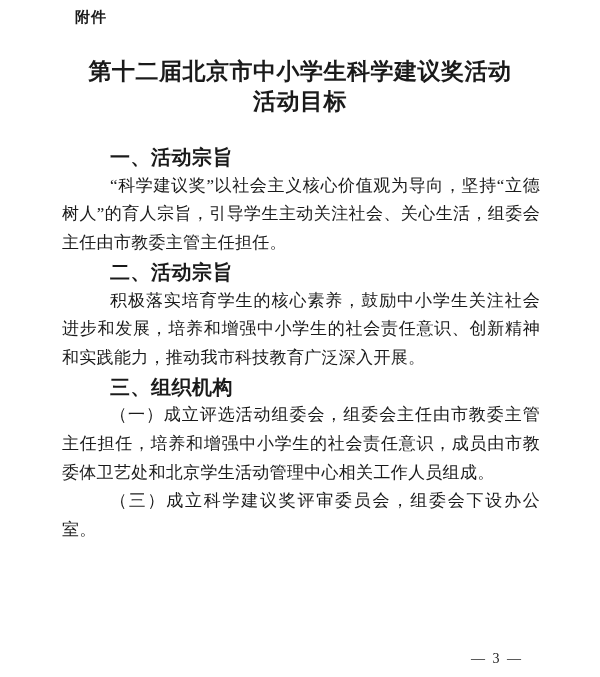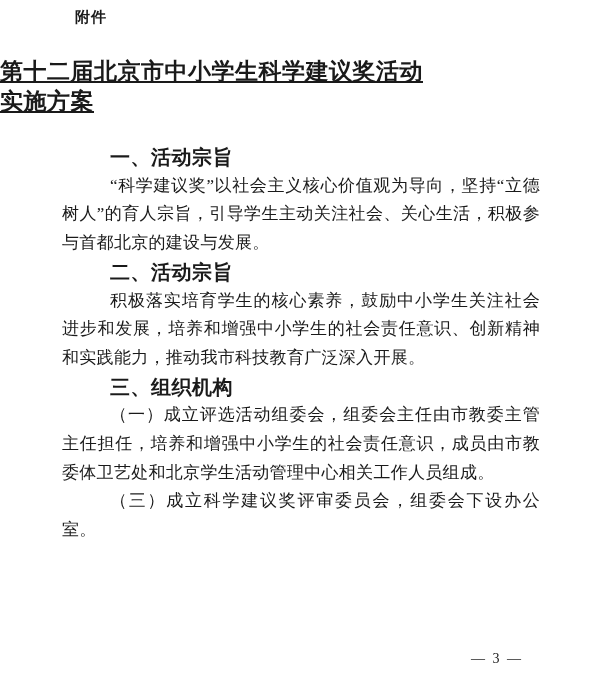--- a/index.html
+++ b/index.html
@@ -21,27 +21,26 @@
     font-family: "Liberation Sans", "DejaVu Sans", sans-serif;
     font-weight: bold;
     font-size: 15px;
     letter-spacing: 1px;
   }
   .title {
     position: absolute;
     top: 57px;
     left: 0;
     right: 0;
-    text-align: left;
+    text-align: center;
     font-family: "Liberation Serif", "DejaVu Serif", serif;
     font-weight: bold;
     font-size: 23px;
     line-height: 30px;
     letter-spacing: 0.5px;
-    text-decoration: underline;
   }
   .content {
     position: absolute;
     top: 143px;
     left: 62px;
     width: 478px;
   }
   .content h2 {
     font-family: "Liberation Sans", "DejaVu Sans", sans-serif;
     font-weight: bold;
@@ -70,27 +69,27 @@
 </style>
 </head>
 <body>
 
 <div class="page">
 
   <div class="attachment">附件</div>
 
   <div class="title">
     <div>第十二届北京市中小学生科学建议奖活动</div>
-    <div>实施方案</div>
+    <div>活动目标</div>
   </div>
 
   <div class="content">
 
     <h2>一、活动宗旨</h2>
-    <p>“科学建议奖”以社会主义核心价值观为导向，坚持“立德树人”的育人宗旨，引导学生主动关注社会、关心生活，积极参与首都北京的建设与发展。</p>
+    <p>“科学建议奖”以社会主义核心价值观为导向，坚持“立德树人”的育人宗旨，引导学生主动关注社会、关心生活，组委会主任由市教委主管主任担任。</p>
 
     <h2>二、活动宗旨</h2>
     <p>积极落实培育学生的核心素养，鼓励中小学生关注社会进步和发展，培养和增强中小学生的社会责任意识、创新精神和实践能力，推动我市科技教育广泛深入开展。</p>
 
     <h2>三、组织机构</h2>
     <p>（一）成立评选活动组委会，组委会主任由市教委主管主任担任，培养和增强中小学生的社会责任意识，成员由市教委体卫艺处和北京学生活动管理中心相关工作人员组成。</p>
     <p>（三）成立科学建议奖评审委员会，组委会下设办公室。</p>
 
   </div>
 

